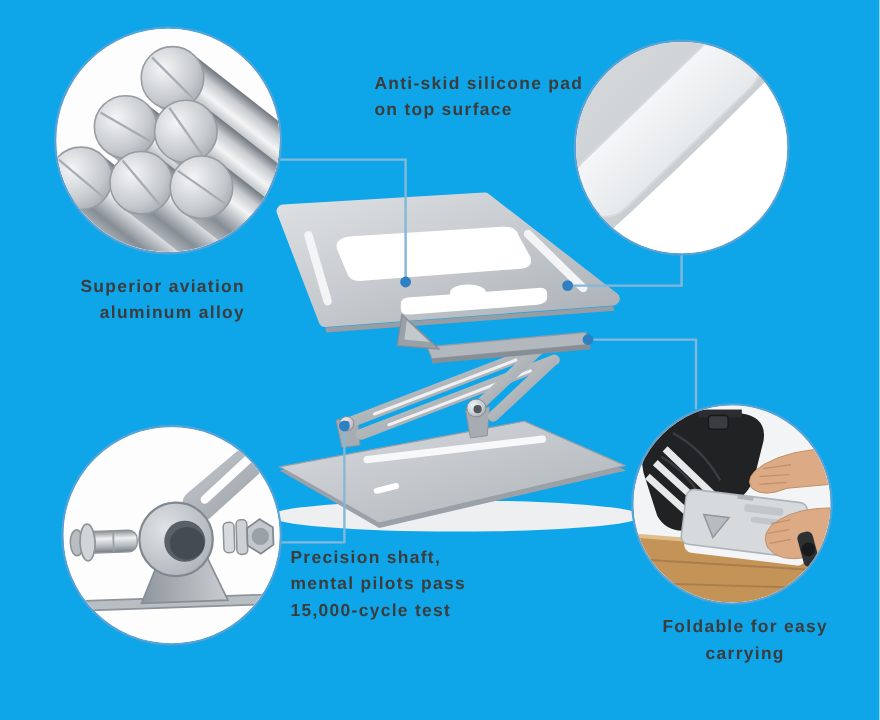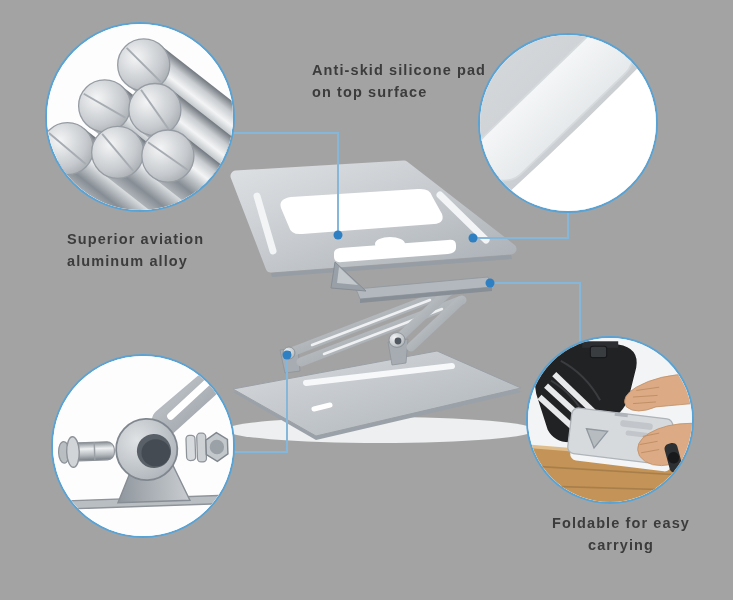--- a/index.html
+++ b/index.html
@@ -1,17 +1,17 @@
 <!DOCTYPE html>
 <html><head>
 <meta charset="utf-8">
 <style>
   html,body{margin:0;padding:0;background:#fff;}
   .stage{
-    position:relative;width:733px;height:600px;background:#a3a3a3;
+    position:relative;width:733px;height:600px;background:#0ea5e9;
     font-family:"Liberation Sans",sans-serif;overflow:hidden;
   }
   .scene{position:absolute;left:0;top:0;}
   .bubble{
     position:absolute;border-radius:50%;
     border:2.5px solid #58a3d6;
     overflow:hidden;background:#ffffff;box-sizing:border-box;
   }
   .bubble svg{display:block;width:100%;height:100%;}
   .callout-label{
@@ -268,20 +268,23 @@
           <rect x="85" y="64" width="8" height="18" rx="3" fill="#2e3134"></rect>
           <circle cx="89" cy="73" r="3.5" fill="#17191b"></circle>
         </g>
       </g>
     </svg>
   </div>
 
   <div class="callout-label" style="left:312px;top:59px;">Anti-skid silicone pad
 on top surface</div>
 
-  <div class="callout-label" style="left:67px;top:228px;">Superior aviation
+  <div class="callout-label" style="left:67px;top:228px;text-align:right;">Superior aviation
 aluminum alloy</div>
 
+  <div class="callout-label" style="left:242px;top:454px;">Precision shaft,
+mental pilots pass
+15,000-cycle test</div>
 
   <div class="callout-label" style="left:552px;top:512px;text-align:center;">Foldable for easy
 carrying</div>
 
 </div>
 
 </body></html>

